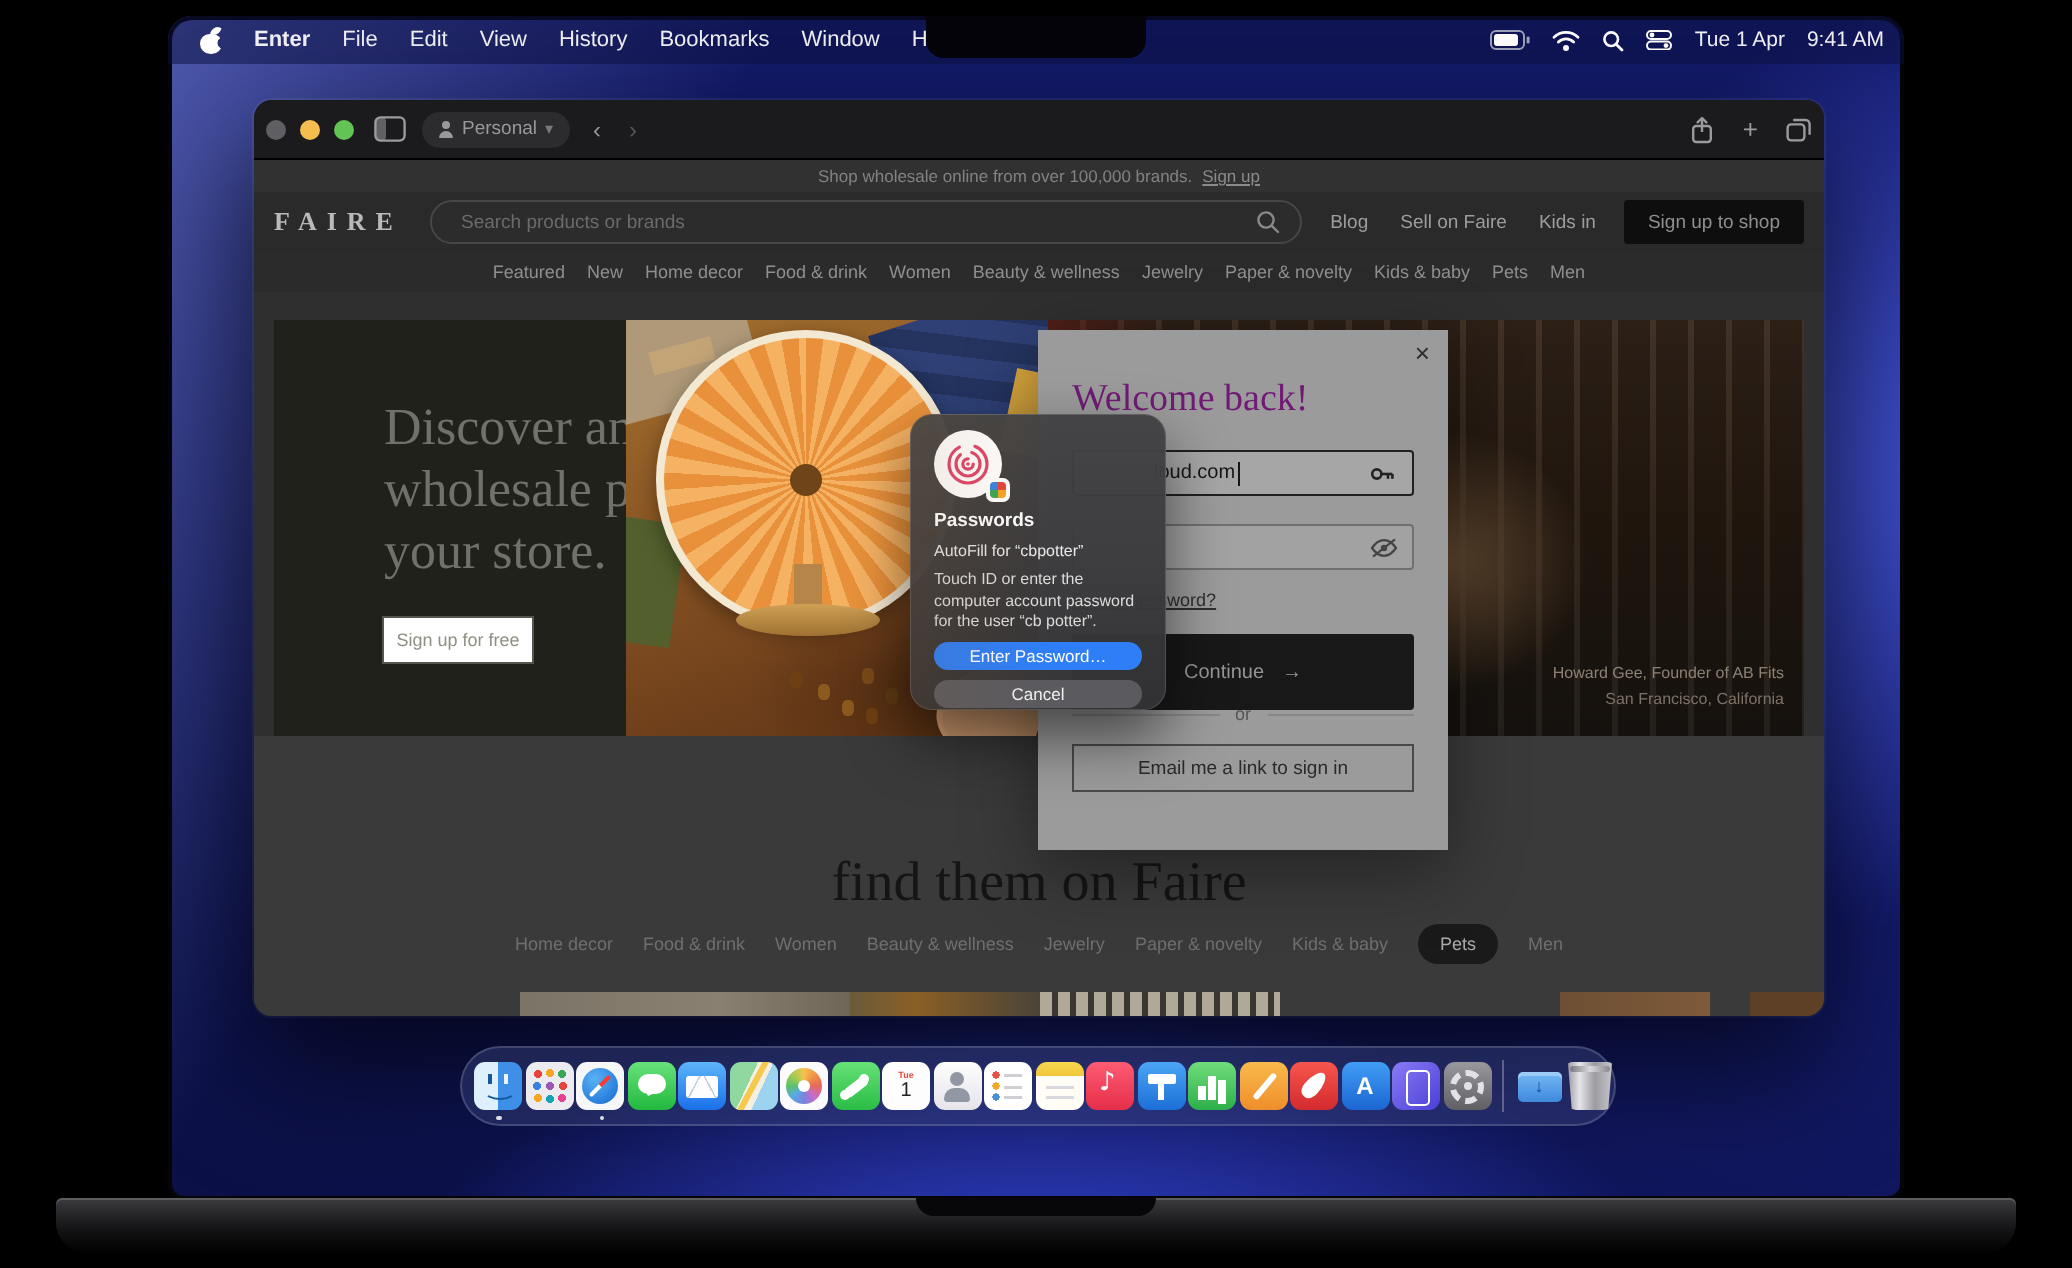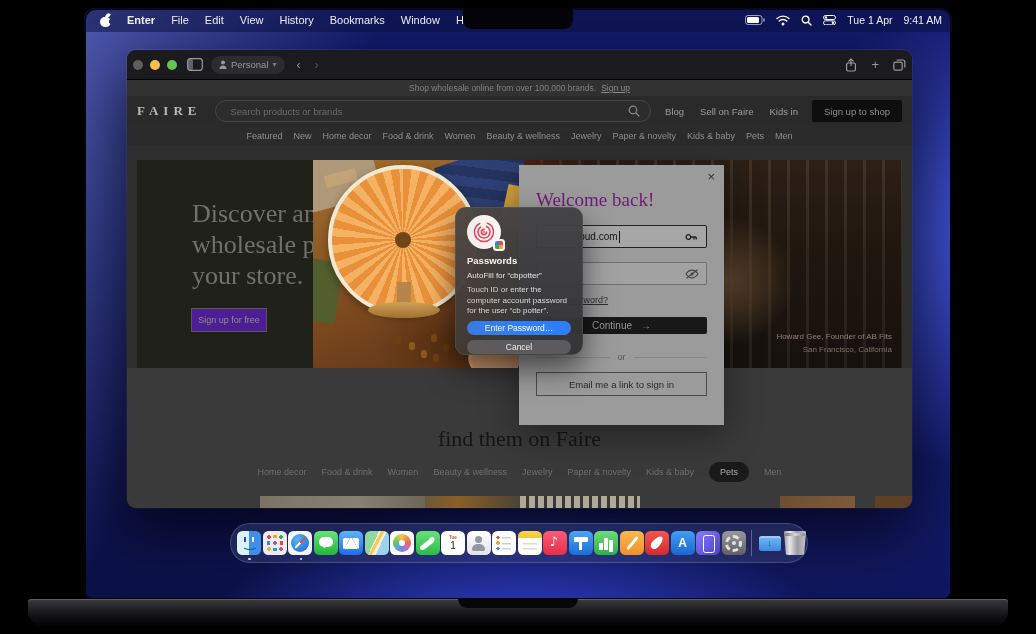--- a/index.html
+++ b/index.html
@@ -83,21 +83,21 @@
   .fnav { height:20px; background:#2b2b2b; display:flex; align-items:center;
     justify-content:center; gap:11px; font-size:9px; color:#8f8f8f; }
 
   
   .hero { position:absolute; left:10px; right:10px; top:80px; height:208px; overflow:hidden; }
   .hero-left { position:absolute; left:0; top:0; width:176px; height:100%;
     background:#20211a; overflow:hidden; }
   .hero-head { margin:38px 0 0 55px; font-family:"Liberation Serif", serif; font-size:26px;
     line-height:31px; color:#70716a; white-space:nowrap; }
   .hero-cta { position:absolute; left:54px; top:148px; width:76px; height:24px;
-    border:1px solid #55564c; background:#4c1d95; color:#8f9082; font-size:9px;
+    border:1px solid #55564c; background:#ffffff; color:#8f9082; font-size:9px;
     display:flex; align-items:center; justify-content:center; }
   .hero-img { position:absolute; left:176px; top:0; width:211px; height:100%; overflow:hidden;
     background:
       radial-gradient(60% 30% at 70% 88%, rgba(60,30,10,.5), transparent 70%),
       linear-gradient(160deg, #a4712f 0%, #8a5524 40%, #6e3f1b 75%, #5c3314 100%); }
   .p-kraft { position:absolute; left:-8px; top:-8px; width:72px; height:52px;
     background:#c2a477; transform:rotate(-15deg);
     box-shadow:inset 0 0 0 20px rgba(40,70,140,.12); }
   .p-blue { position:absolute; right:-12px; top:-8px; width:95px; height:60px;
     transform:rotate(-18deg);
@@ -128,21 +128,21 @@
       radial-gradient(26% 42% at 52% 58%, #5f4730, rgba(0,0,0,0) 75%),
       repeating-linear-gradient(90deg, rgba(0,0,0,.25) 0 16px, rgba(255,255,255,.04) 16px 19px),
       linear-gradient(180deg,#3a2a1e 0%, #2a1d13 45%, #1c1712 100%); }
   .caption { position:absolute; right:10px; bottom:12px; text-align:right;
     font-size:8px; line-height:13px; color:#8d8174;margin-left:43px; }
   .caption .c2 { color:#7d7268; }
 
   
   .below { position:absolute; left:0; right:0; top:288px; bottom:0; background:#3a3a3a; }
   .sec-head { position:absolute; left:0; right:0; top:346px; text-align:center;
-    font-family:"Liberation Serif", serif; font-size:22px; color:#151515; }
+    font-family:"Liberation Serif", serif; font-size:28px; color:#151515; }
   .pills { position:absolute; left:0; right:0; top:382px; display:flex; align-items:center;
     justify-content:center; gap:15px; font-size:9px; color:#6f6f6f; }
   .pill-active { background:#1a1a1a; color:#ababab; padding:5px 11px; border-radius:11px; }
   .strip { position:absolute; top:416px; height:12px; }
   .s1 { left:133px; width:165px; background:linear-gradient(90deg,#7b7466,#8a8071 60%,#6e6657); }
   .s2 { left:298px; width:95px; background:linear-gradient(90deg,#6b5a3a,#8a5f26 35%,#4a4438); }
   .s3 { left:393px; width:120px;
     background:repeating-linear-gradient(90deg,#b0a898 0 6px,#3a3632 6px 9px); }
   .s4 { left:653px; width:75px; background:linear-gradient(90deg,#6e4f33,#7d5a3a); }
   .s5 { left:748px; width:37px; background:#5e4026; }
@@ -155,21 +155,21 @@
     font-size:19px; color:#701a75; }
   .m-field { position:absolute; left:17px; right:17px; height:23px; border-radius:2px;
     display:flex; align-items:center; }
   .m-email { top:60px; background:#a6a6a6; border:1.5px solid #202020; }
   .m-email .val { padding-left:40px; font-size:10px; color:#161616; }
   .caret { width:1px; height:12px; background:#161616; margin-left:1px; }
   .m-email svg, .m-pass svg { position:absolute; right:7px; }
   .m-pass { top:97px; background:#a2a2a2; border:1px solid #707070; }
   .m-forgot { position:absolute; left:17px; top:130px; font-size:9px; color:#2f2f2f;
     text-decoration:underline; }
-  .m-cont { position:absolute; left:17px; right:17px; top:152px; height:17px;
+  .m-cont { position:absolute; left:17px; right:17px; top:152px; height:38px;
     background:#181818; color:#969696; font-size:10px; display:flex; gap:9px;
     align-items:center; justify-content:center; border-radius:2px; }
   .m-or { position:absolute; left:17px; right:17px; top:187px; display:flex;
     align-items:center; gap:8px; font-size:9px; color:#555; }
   .m-or .ln { flex:1; height:1px; background:#878787; }
   .m-link { position:absolute; left:17px; right:17px; top:207px; height:24px;
     border:1px solid #4a4a4a; color:#2a2a2a; font-size:9.5px; display:flex;
     align-items:center; justify-content:center; }
 
   

